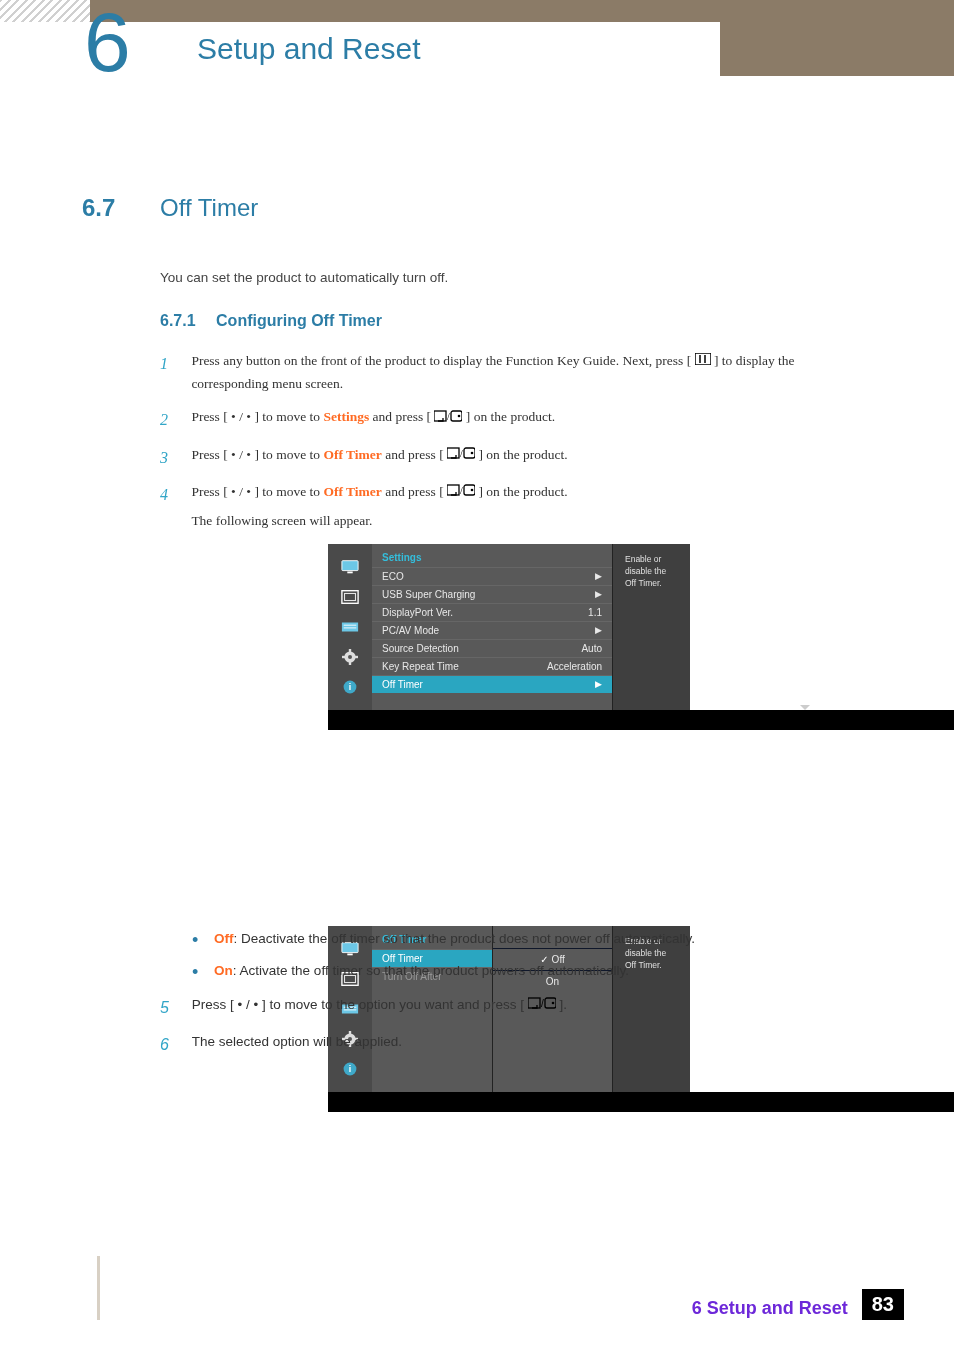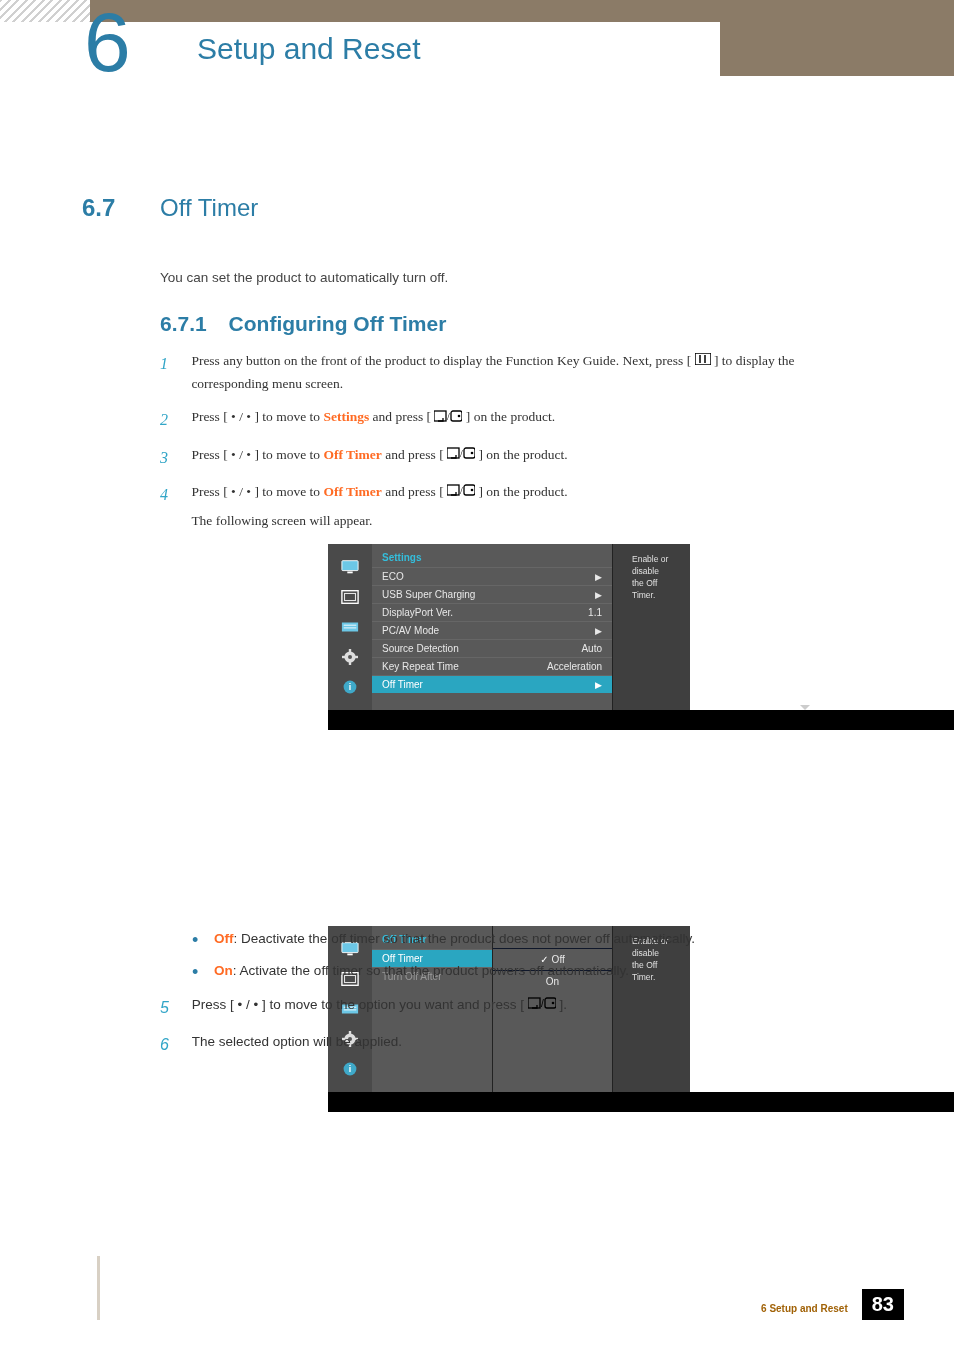--- a/index.html
+++ b/index.html
@@ -43,21 +43,21 @@
   .section-title {
     position: absolute; top: 194px; left: 160px;
     font-size: 24px; color: #2c7da6; font-weight: 400;
   }
   .intro {
     position: absolute; top: 270px; left: 160px;
     font-size: 13.5px; color: #444;
   }
   .subsec {
     position: absolute; top: 312px; left: 160px;
-    font-size: 21px; color: #2c7da6; font-weight: 700;
+    font-size: 16px; color: #2c7da6; font-weight: 700;
   }
   .subsec .num { margin-right: 16px; font-weight: 700; }
   
   .steps { position: absolute; top: 350px; left: 160px; width: 720px; font-family: Liberation Serif, serif; }
   .step { margin-bottom: 10px; line-height: 1.7; font-size: 13.5px; color: #333; }
   .step .sn { display: inline-block; width: 28px; vertical-align: top; font-size: 16px; font-style: italic; color: #31a5c7; font-weight: 400; }
   .step .st { display: inline-block; width: 680px; vertical-align: top; }
   .step .follow { margin-top: 6px; }
   .kw { color: #ff6b24; font-weight: 700; }
   .icon-inline { display: inline-block; vertical-align: middle; }
@@ -67,47 +67,47 @@
   .osd { display: flex; }
   .sidebar {
     width: 44px; background: #4a4a4a;
     display: flex; flex-direction: column; align-items: center;
     padding: 14px 0; gap: 12px;
   }
   .sb-icon { width: 20px; height: 18px; display: flex; align-items: center; justify-content: center; }
   .sb-icon svg { width: 18px; height: 16px; }
   .main-pane { width: 240px; background: #595959; }
   .mp-title { color: #34bedc; font-size: 10px; font-weight: 700; padding: 8px 10px 4px; }
-  .mp-row { display: flex; justify-content: space-between; align-items: center;
+  .mp-row { display: flex; justify-content: space-between; align-items: flex-start;
     padding: 3px 10px; font-size: 10px; color: #e8e8e8; border-top: 1px solid #666; height: 18px; }
   .mp-row.sel { background: #2aa6c1; color: #fff; }
   .mp-row .val { color: #e8e8e8; font-size: 10px; }
   .arrow-r { font-size: 9px; color: #e8e8e8; }
   .mp-row.sel .arrow-r { color: #fff; }
   .help-pane { width: 78px; background: #3f3f3f; border-left: 1px solid #222;
-    color: #e0e0e0; font-size: 8.5px; padding: 10px 19px; line-height: 1.4; }
+    color: #e0e0e0; font-size: 8.5px; padding: 10px 12px; line-height: 1.4; }
   .nav-bar { height: 20px; background: #000; display:flex; justify-content:flex-end; align-items:center; gap:6px; padding-right: 8px; }
   .scroll-hint { position:absolute; bottom:20px; left: 50%; transform:translateX(-50%);
     width:0; height:0; border-left:5px solid transparent; border-right:5px solid transparent; border-top:5px solid #ccc; }
   
   .main-pane2 { width: 120px; background: #595959; }
   .option-pane { width: 120px; background: #595959; border-left: 1px solid #222; }
   .op-row { padding: 5px 10px; font-size:10px; color:#e8e8e8; text-align:center; border-top:1px solid #0f172a; }
   .op-row .chk { color:#fff; margin-right:3px; font-size:10px; }
   
   .bullets { position: absolute; top: 928px; left: 192px; width: 680px; }
   .bul { margin-bottom: 10px; font-size: 13.5px; color: #333; line-height: 1.6; }
   .bul .dot { color: #2c7da6; margin-right: 12px; font-size: 18px; line-height: 0; position: relative; top: 3px;}
   
   .steps2 { position: absolute; top: 994px; left: 160px; width: 720px; }
   
   .footer {
     position: absolute; bottom: 30px; right: 50px; display:flex; align-items:center; gap: 14px;
   }
-  .footer-text { color: #a16207; font-size: 10px; font-weight: 700; margin-top: 8px; }
+  .footer-text { color: #6d28d9; font-size: 18px; font-weight: 700; margin-top: 8px; }
   .footer-badge { background: #000000; color: #fff; font-size: 20px; font-weight: 700; padding: 4px 10px; }
   .left-rule { position: absolute; left: 97px; top: 1256px; bottom: 30px; width: 3px; background: #d8d0c4; }
   .mp-row.dim { color: #999; }
   .panel-wrap { position: relative; }
 </style>
 </head>
 <body>
 
 <div class="header-bar"></div>
 <div class="hatch"></div>

